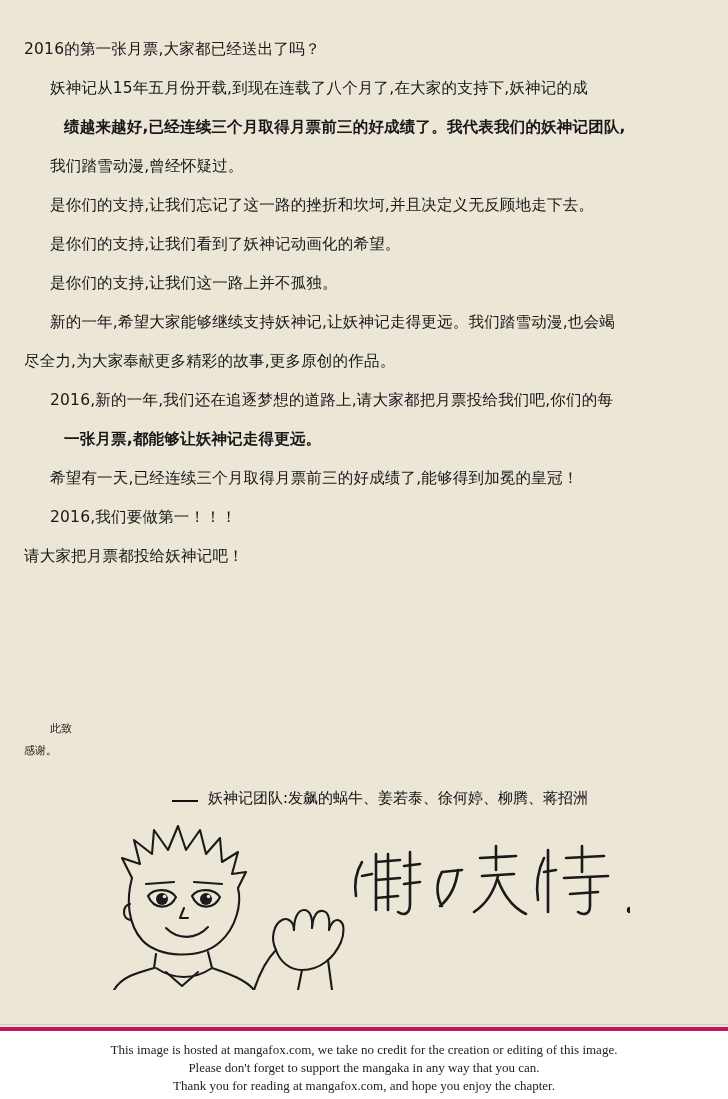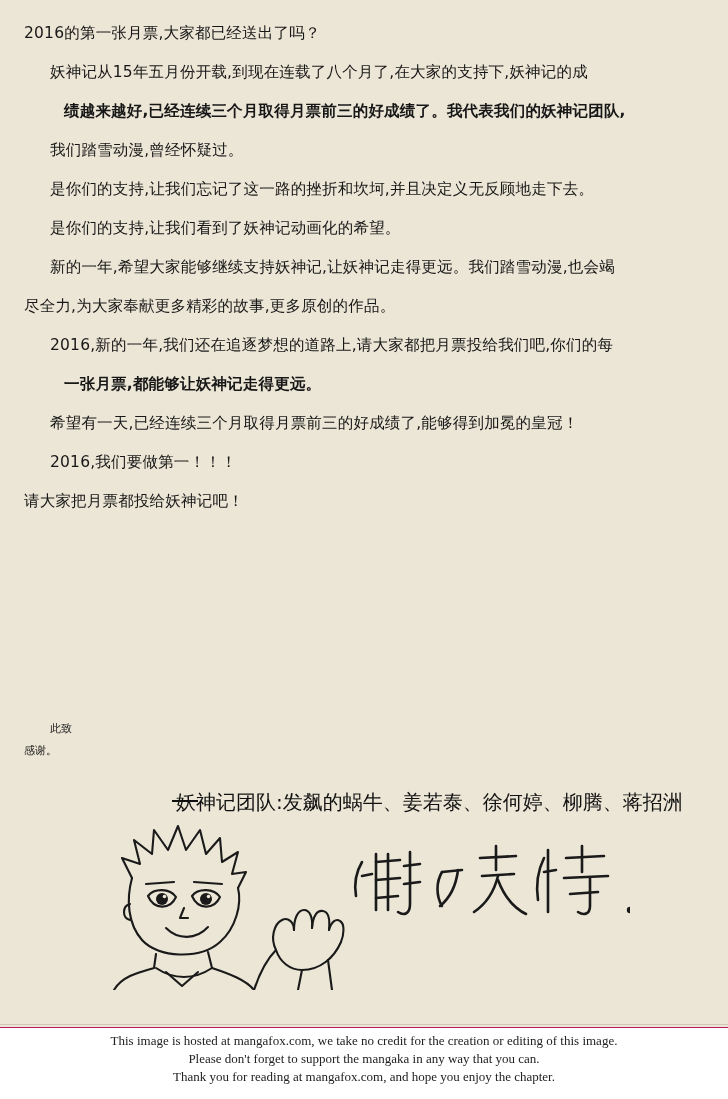--- a/index.html
+++ b/index.html
@@ -17,21 +17,21 @@
   }
   .page {
     position: relative;
     width: 728px;
     height: 1099px;
     background: #ece6d6;
   }
   .letter {
     position: absolute;
     left: 0;
-    top: 0;
+    top: 16px;
     width: 728px;
     padding: 14px 24px 0 24px;
     box-sizing: border-box;
   }
   .line {
     font-size: 15.5px;
     line-height: 39px;
     letter-spacing: 0.2px;
     white-space: pre-wrap;
     color: #171717;
@@ -47,23 +47,23 @@
   }
   .sig-line {
     font-size: 11px;
     line-height: 22px;
     color: #171717;
   }
   .sig-indent { text-indent: 26px; }
 
   .credit {
     position: absolute;
-    left: 176px;
+    left: 208px;
     top: 789px;
-    font-size: 20px;
+    font-size: 15px;
     color: #111;
     white-space: nowrap;
   }
   .credit-dash {
     position: absolute;
     left: 172px;
     top: 800px;
     width: 26px;
     height: 2px;
     background: #111;
@@ -77,23 +77,23 @@
     height: 190px;
   }
 
   .footer {
     position: absolute;
     left: 0;
     bottom: 0;
     width: 728px;
     height: 72px;
     background: #fff;
-    border-top: 1px solid #be185d;
+    border-top: 4px solid #be185d;
     text-align: center;
-    padding-top: 4px;
+    padding-top: 10px;
     box-sizing: border-box;
   }
   .footer-line {
     font-size: 13px;
     line-height: 18px;
     color: #222;
     font-family: "Liberation Serif", serif;
   }
   .hr-top {
     position: absolute;
@@ -109,20 +109,21 @@
 
 <div class="page">
 
   <div class="letter">
     <div class="line indent-0">2016的第一张月票,大家都已经送出了吗？</div>
     <div class="line indent-1">妖神记从15年五月份开载,到现在连载了八个月了,在大家的支持下,妖神记的成</div>
     <div class="line indent-2">绩越来越好,已经连续三个月取得月票前三的好成绩了。我代表我们的妖神记团队,</div>
     <div class="line indent-1">我们踏雪动漫,曾经怀疑过。</div>
     <div class="line indent-1">是你们的支持,让我们忘记了这一路的挫折和坎坷,并且决定义无反顾地走下去。</div>
     <div class="line indent-1">是你们的支持,让我们看到了妖神记动画化的希望。</div>
+    <div class="line indent-1">是你们的支持,让我们这一路上并不孤独。</div>
     <div class="line indent-1">新的一年,希望大家能够继续支持妖神记,让妖神记走得更远。我们踏雪动漫,也会竭</div>
     <div class="line indent-0">尽全力,为大家奉献更多精彩的故事,更多原创的作品。</div>
     <div class="line indent-1">2016,新的一年,我们还在追逐梦想的道路上,请大家都把月票投给我们吧,你们的每</div>
     <div class="line indent-2">一张月票,都能够让妖神记走得更远。</div>
     <div class="line indent-1">希望有一天,已经连续三个月取得月票前三的好成绩了,能够得到加冕的皇冠！</div>
     <div class="line indent-1">2016,我们要做第一！！！</div>
     <div class="line indent-0">请大家把月票都投给妖神记吧！</div>
   </div>
 
   <div class="sig-block">

